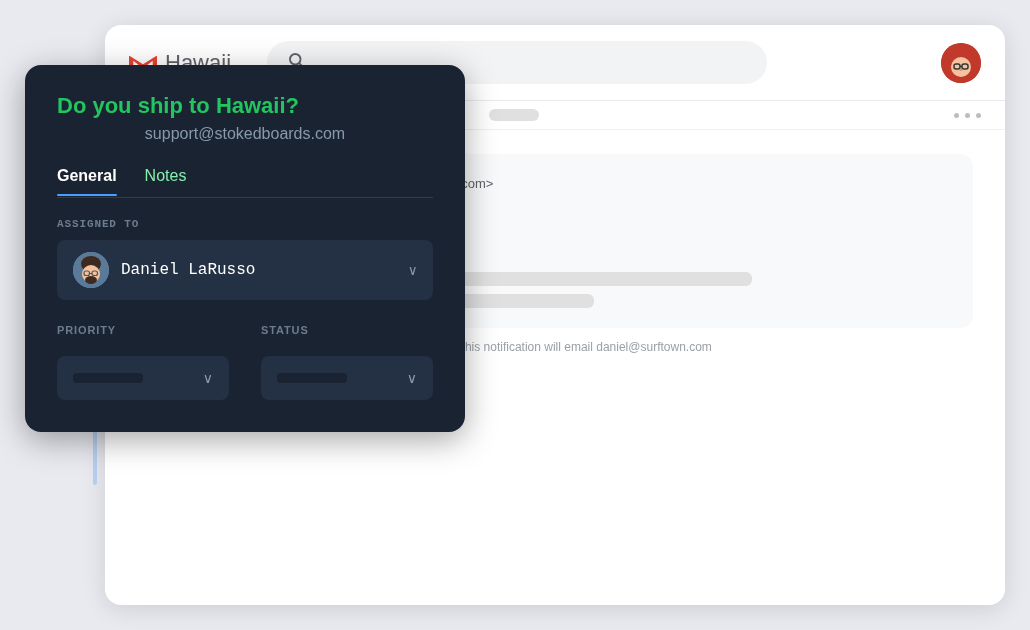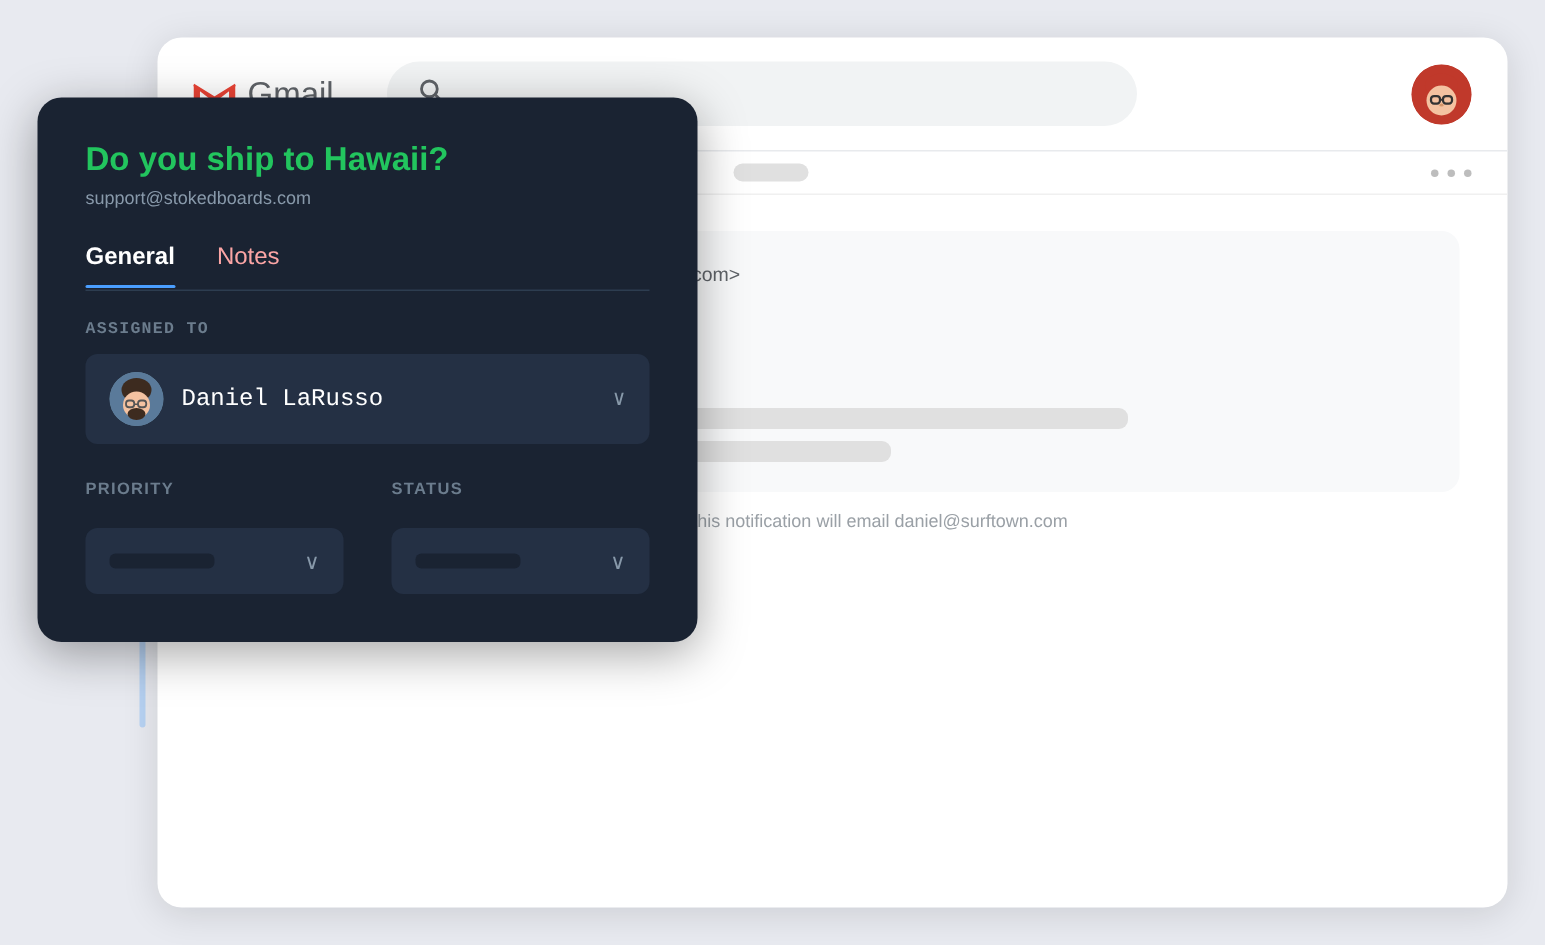--- a/index.html
+++ b/index.html
@@ -216,36 +216,37 @@
     }
 
     .panel-title {
       font-size: 22px;
       font-weight: 700;
       color: #22c55e;
       margin-bottom: 6px;
     }
 
     .panel-subtitle {
-      font-size: 12px;
+      font-size: 16px;
       color: #8899aa;
       margin-bottom: 24px;
+      text-align: center;
     }
 
     .panel-tabs {
       display: flex;
       gap: 28px;
       margin-bottom: 20px;
       border-bottom: 1px solid #2d3d50;
       padding-bottom: 2px;
     }
 
     .tab-item {
       font-size: 16px;
-      color: #fca5a5;
+      color: #86efac;
       padding-bottom: 10px;
       cursor: pointer;
       position: relative;
     }
 
     .tab-item.active {
       color: #ffffff;
       font-weight: 600;
     }
 
@@ -352,21 +353,21 @@
   <div class="blue-bar"></div>
 
   <div class="gmail-bg">
 
     <div class="gmail-header">
       <div class="gmail-logo">
         <svg width="28" height="22" viewBox="0 0 52 40">
           <path d="M0 8L26 24L52 8V36H44V16L26 30L8 16V36H0V8Z" fill="#EA4335"></path>
           <path d="M0 8L26 24L52 8" fill="none" stroke="#EA4335" stroke-width="3"></path>
         </svg>
-        <span class="gmail-logo-text">Gmail</span>
+        <span class="gmail-logo-text">Hawaii</span>
       </div>
       <div class="gmail-search">
         <span class="search-icon-svg">
           <svg width="18" height="18" viewBox="0 0 24 24" fill="none" stroke="#5f6368" stroke-width="2.5" stroke-linecap="round">
             <circle cx="11" cy="11" r="7"></circle>
             <line x1="16.5" y1="16.5" x2="22" y2="22"></line>
           </svg>
         </span>
       </div>
 

